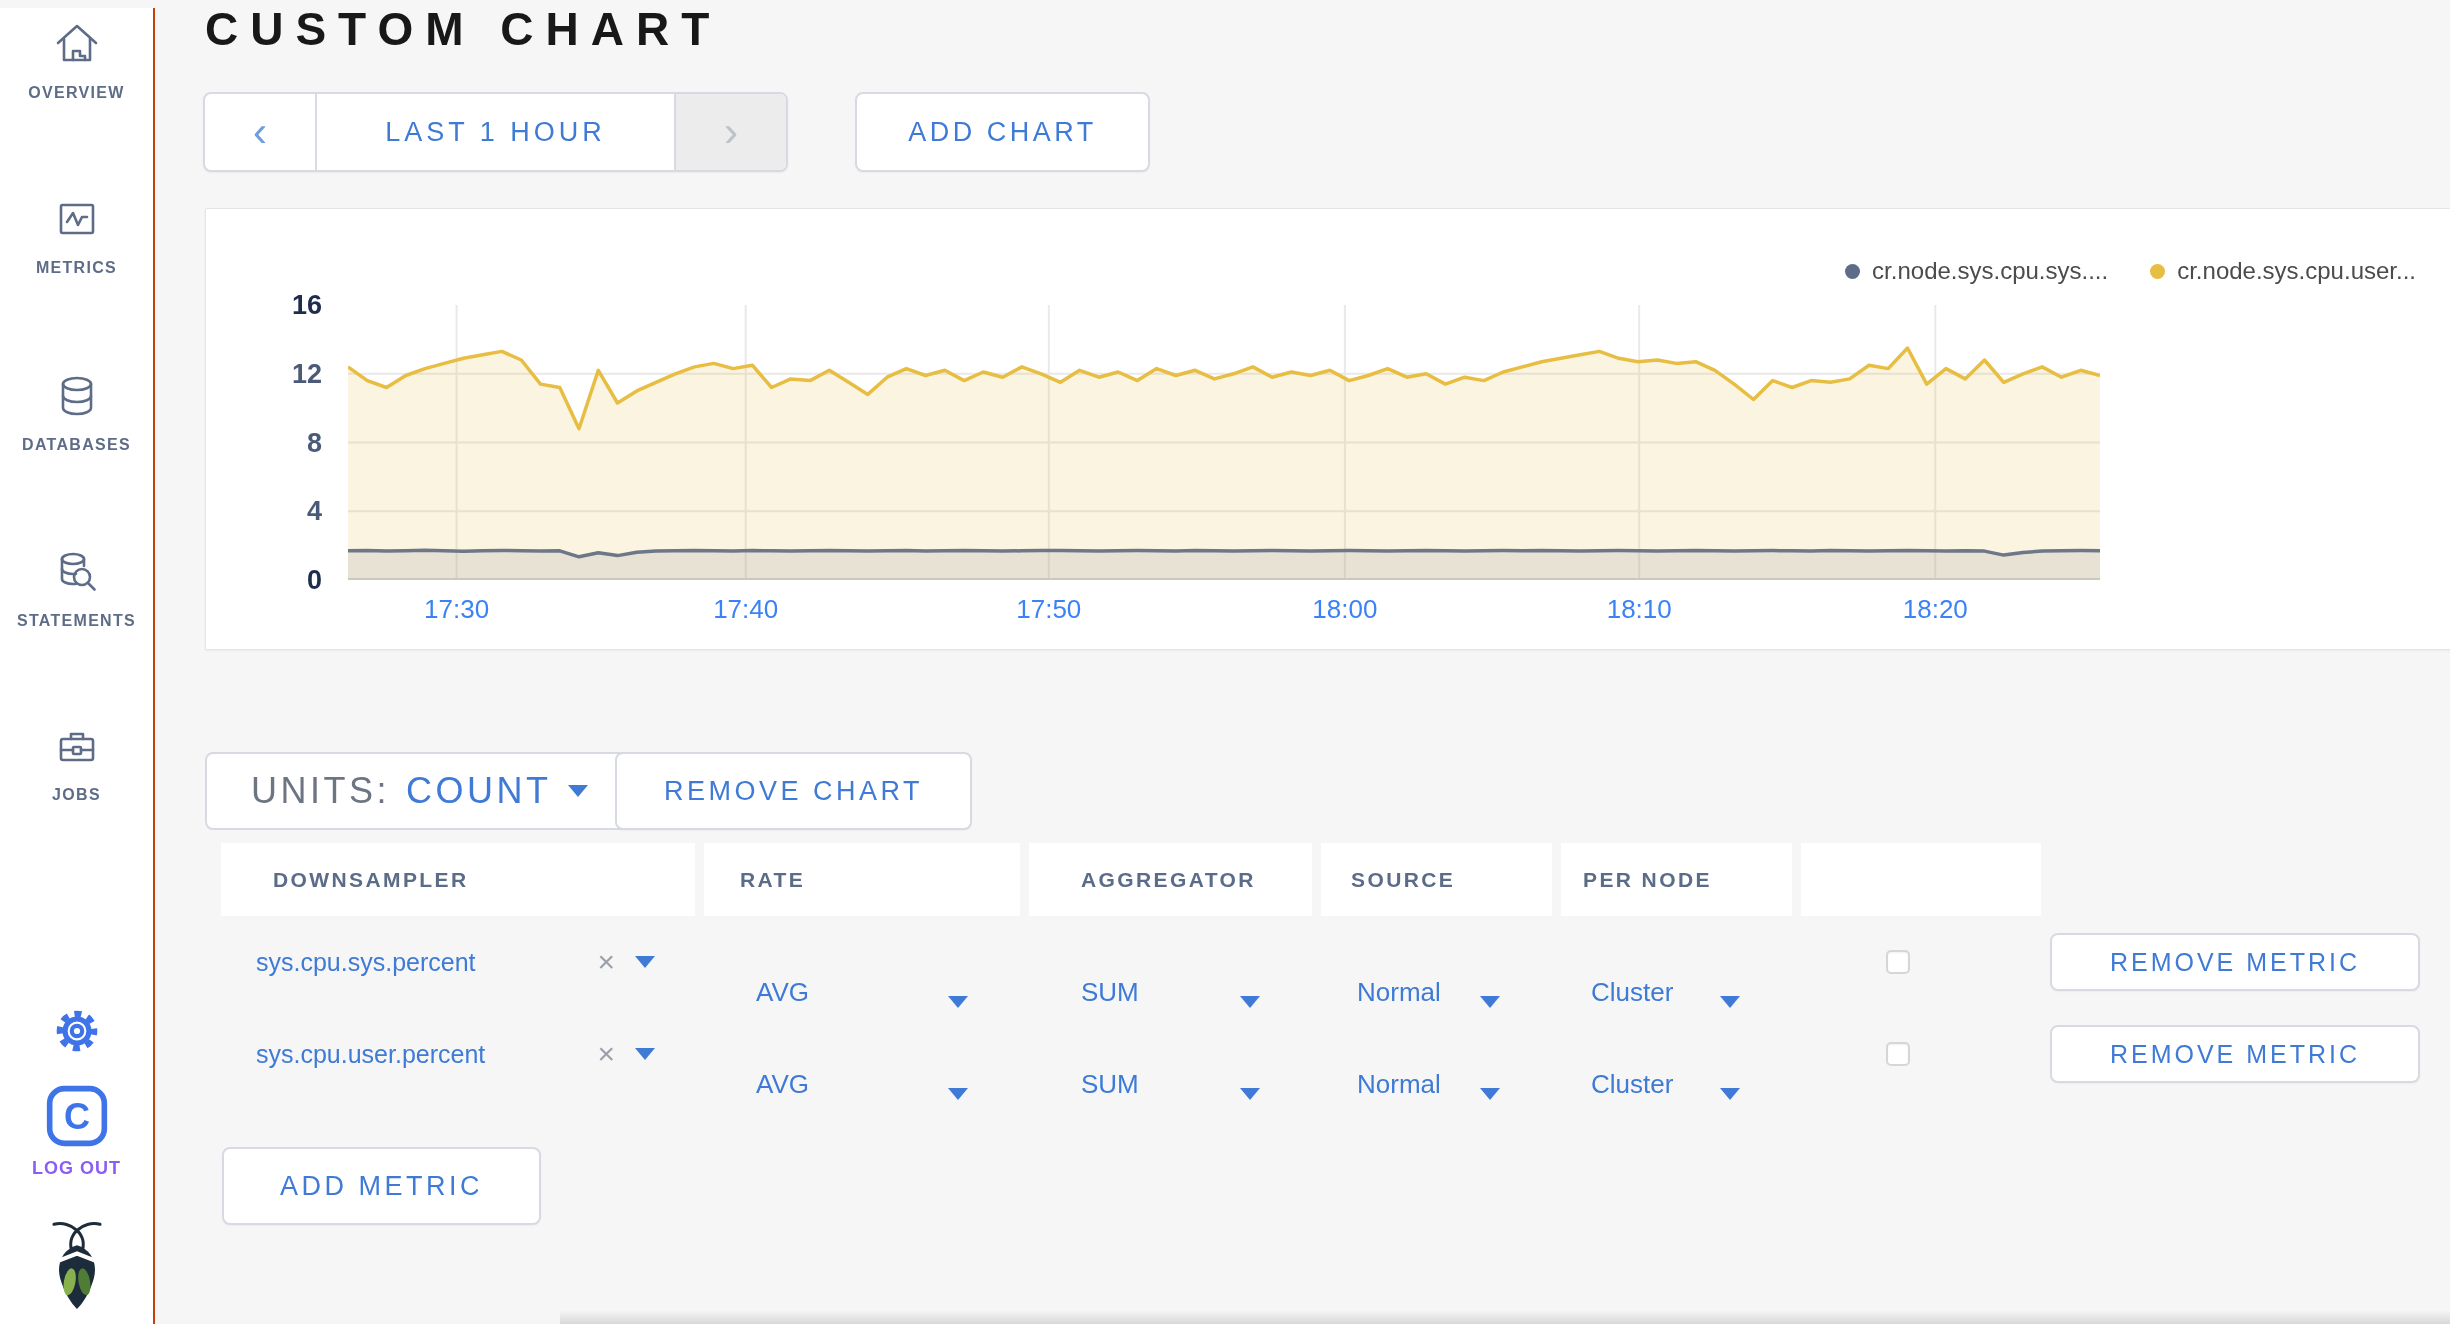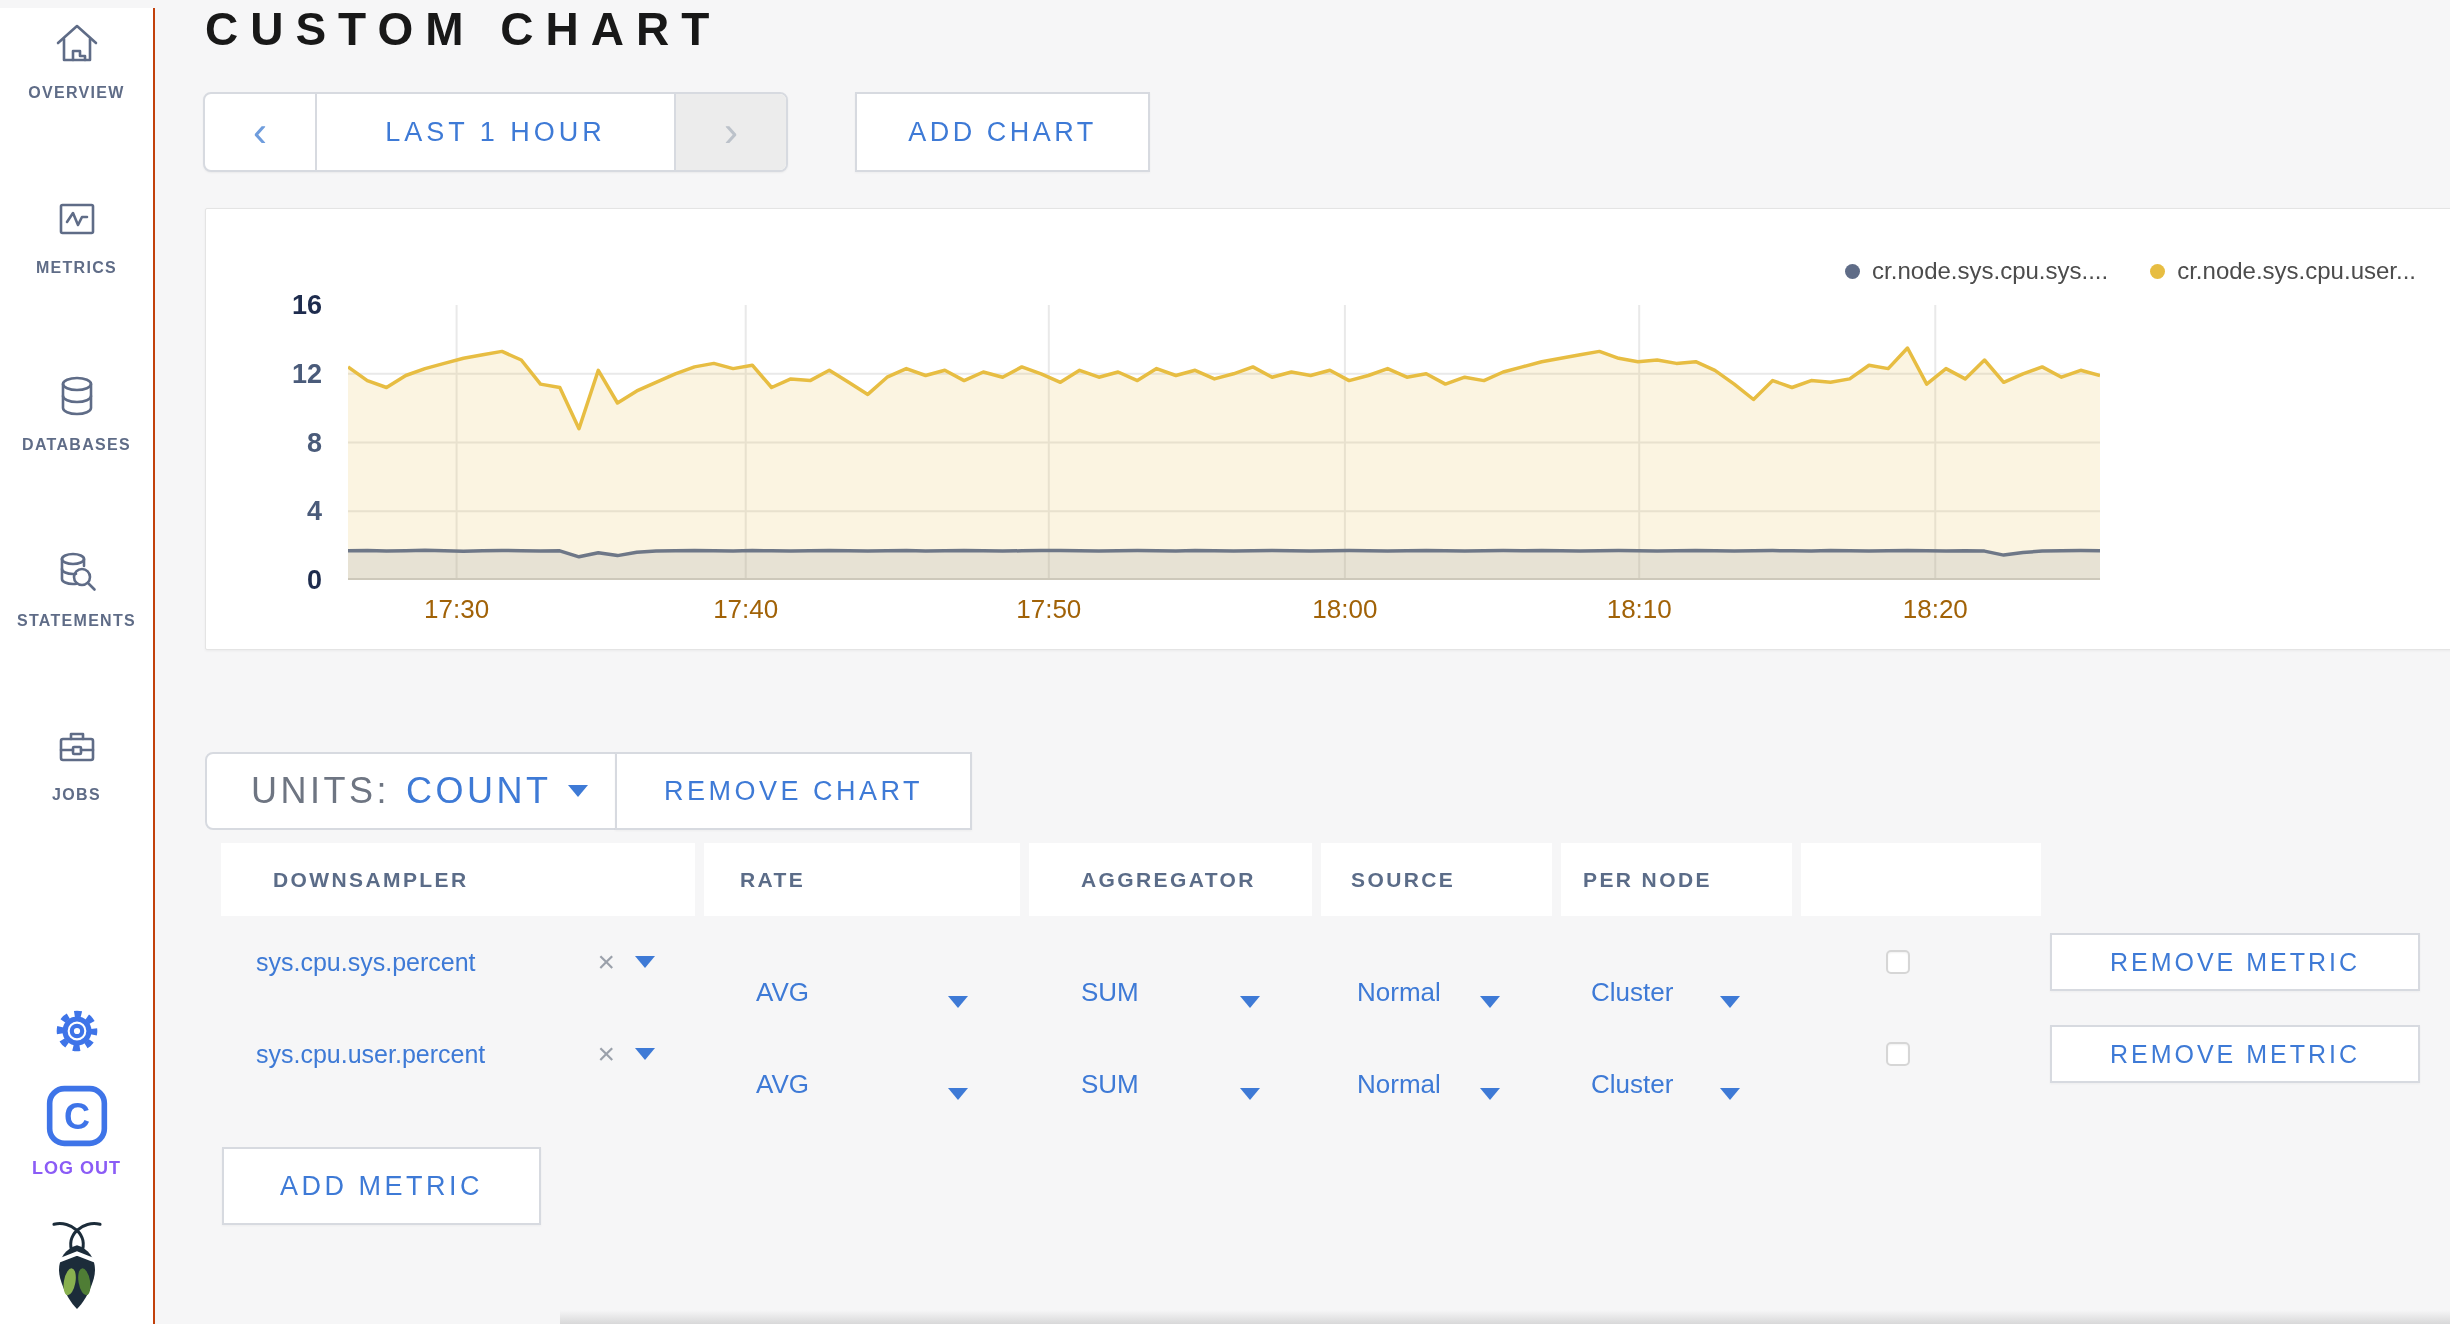--- a/index.html
+++ b/index.html
@@ -26,39 +26,39 @@
   .time-group { position:absolute; left:48px; top:92px; height:80px; display:flex;
     border:2px solid #d7dae0; border-radius:8px; background:#fff; overflow:hidden;
     box-shadow:0 1px 2px rgba(0,0,0,.05); }
   .tg-seg { display:flex; align-items:center; justify-content:center; height:100%; }
   .tg-prev { width:110px; font-size:42px; color:#6f9ddd; cursor:pointer; }
   .tg-label { width:361px; border-left:2px solid #d7dae0; border-right:2px solid #d7dae0;
     font-size:27px; letter-spacing:4px; color:#3e7ad6; cursor:pointer; }
   .tg-next { width:110px; font-size:42px; color:#bcc2ca; background:#ececec; }
 
   .btn { display:flex; align-items:center; justify-content:center; background:#fff;
-    border:2px solid #d7dae0; border-radius:0; color:#3e7ad6; font-size:27px;
+    border:2px solid #d7dae0; border-radius:8px; color:#3e7ad6; font-size:27px;
     letter-spacing:3.5px; cursor:pointer; box-shadow:0 1px 2px rgba(0,0,0,.04); }
   .add-chart { position:absolute; left:700px; top:92px; width:295px; height:80px; }
 
   
   .chart-card { position:absolute; left:50px; top:208px; width:2322px; height:442px;
     background:#ffffff; border:1px solid #e4e4e4; border-radius:2px;
     box-shadow:0 1px 3px rgba(0,0,0,.05); }
   .legend { position:absolute; top:48px; right:110px; display:flex; gap:42px; }
   .lg-item { display:flex; align-items:center; gap:12px; }
   .lg-dot { width:15px; height:15px; border-radius:50%; }
   .lg-text { font-size:24px; color:#4c4c4c; }
   .plot-svg { position:absolute; left:142px; top:96px; width:1752px; height:275px; }
   .ylabs { position:absolute; left:0; top:0; width:130px; height:100%; }
   .ylab { position:absolute; right:14px; font-size:27px; font-weight:600; color:#4a5b7a;
     line-height:32px; }
   .ylab.strong { font-weight:700; color:#1e2c4e; }
   .xlabs { position:absolute; left:142px; top:385px; width:1752px; height:34px; }
-  .xlab { position:absolute; transform:translateX(-50%); font-size:26px; color:#a16207; }
+  .xlab { position:absolute; transform:translateX(-50%); font-size:26px; color:#3b82f6; }
 
   
   .units-btn { position:absolute; left:50px; top:752px; height:78px; padding:0 44px;
     display:flex; align-items:center; gap:16px; background:#fff;
     border:2px solid #d7dae0; border-radius:8px; cursor:pointer;
     font-size:36px; letter-spacing:3.5px; }
   .units-key { color:#6e7582; }
   .units-val { color:#3e7ad6; }
   .remove-chart { position:absolute; left:460px; top:752px; width:357px; height:78px; }
 

